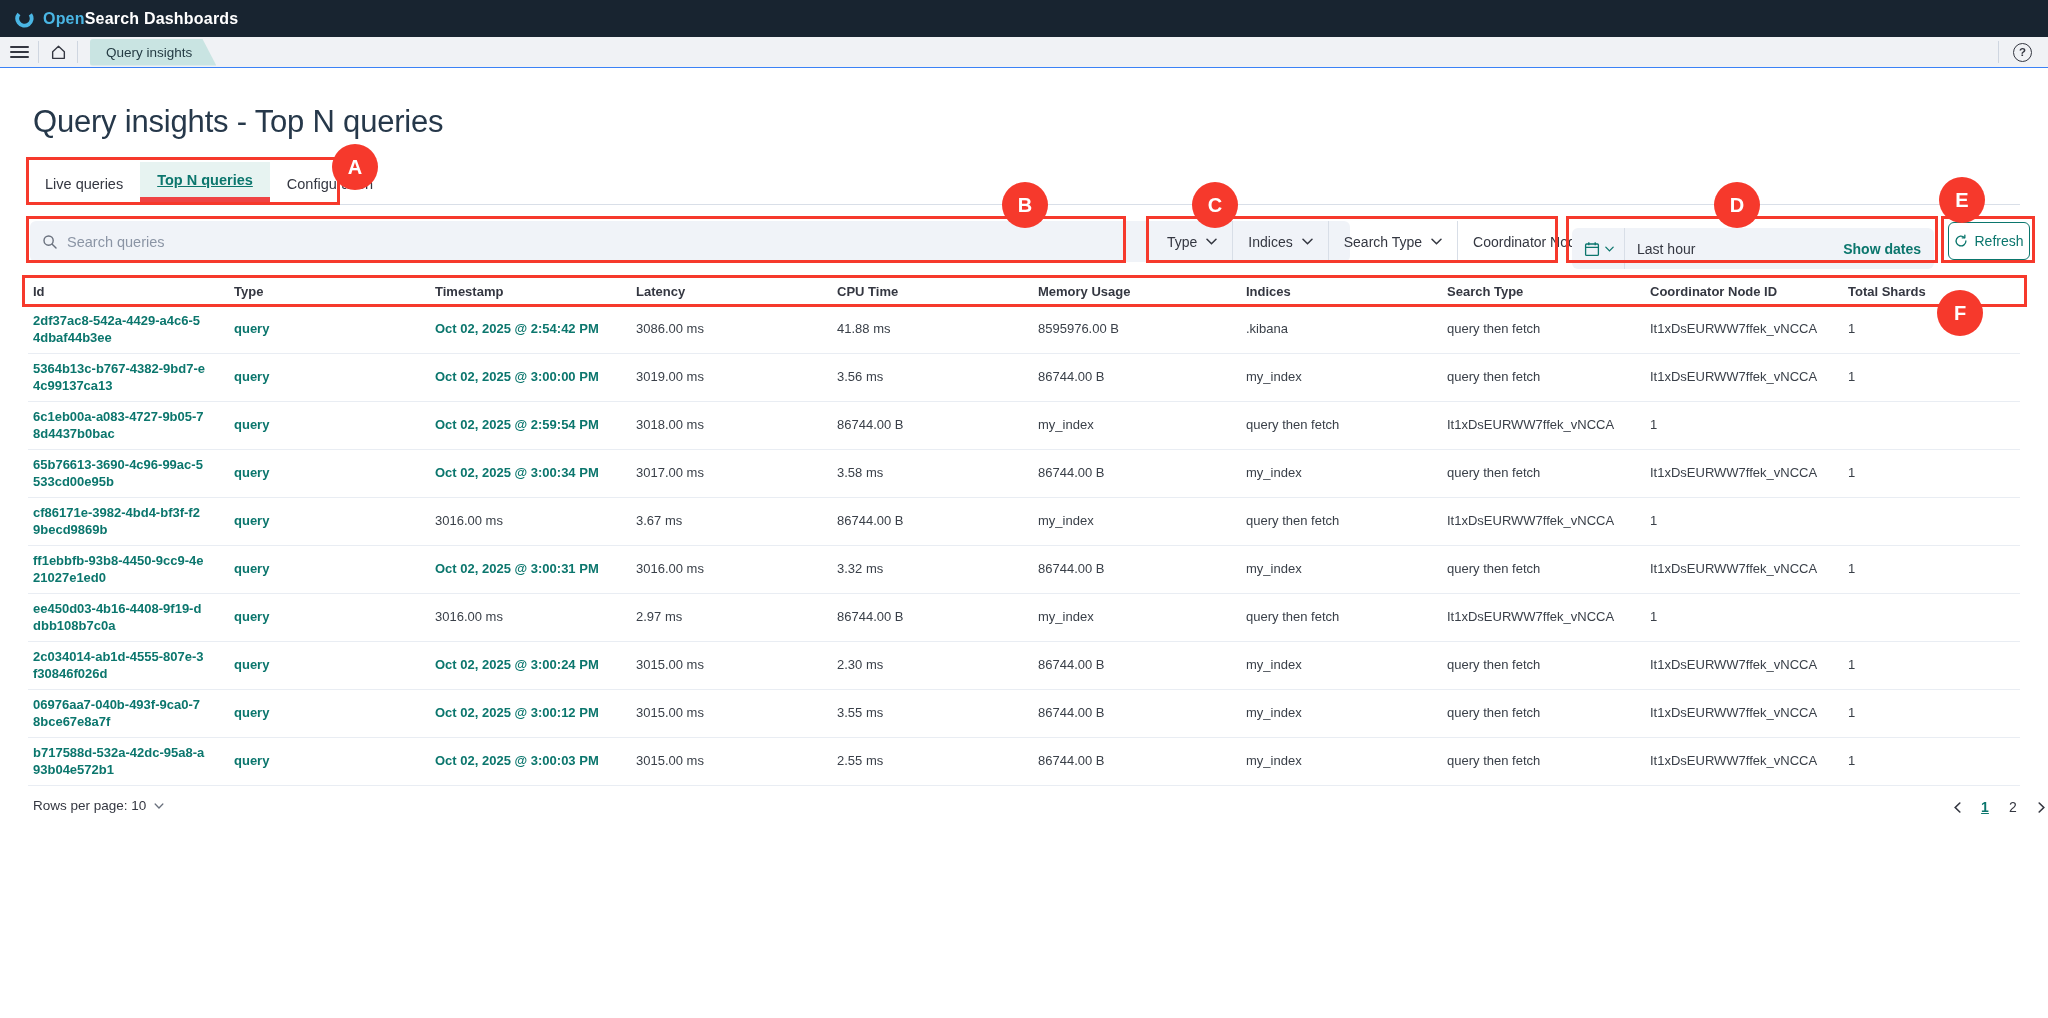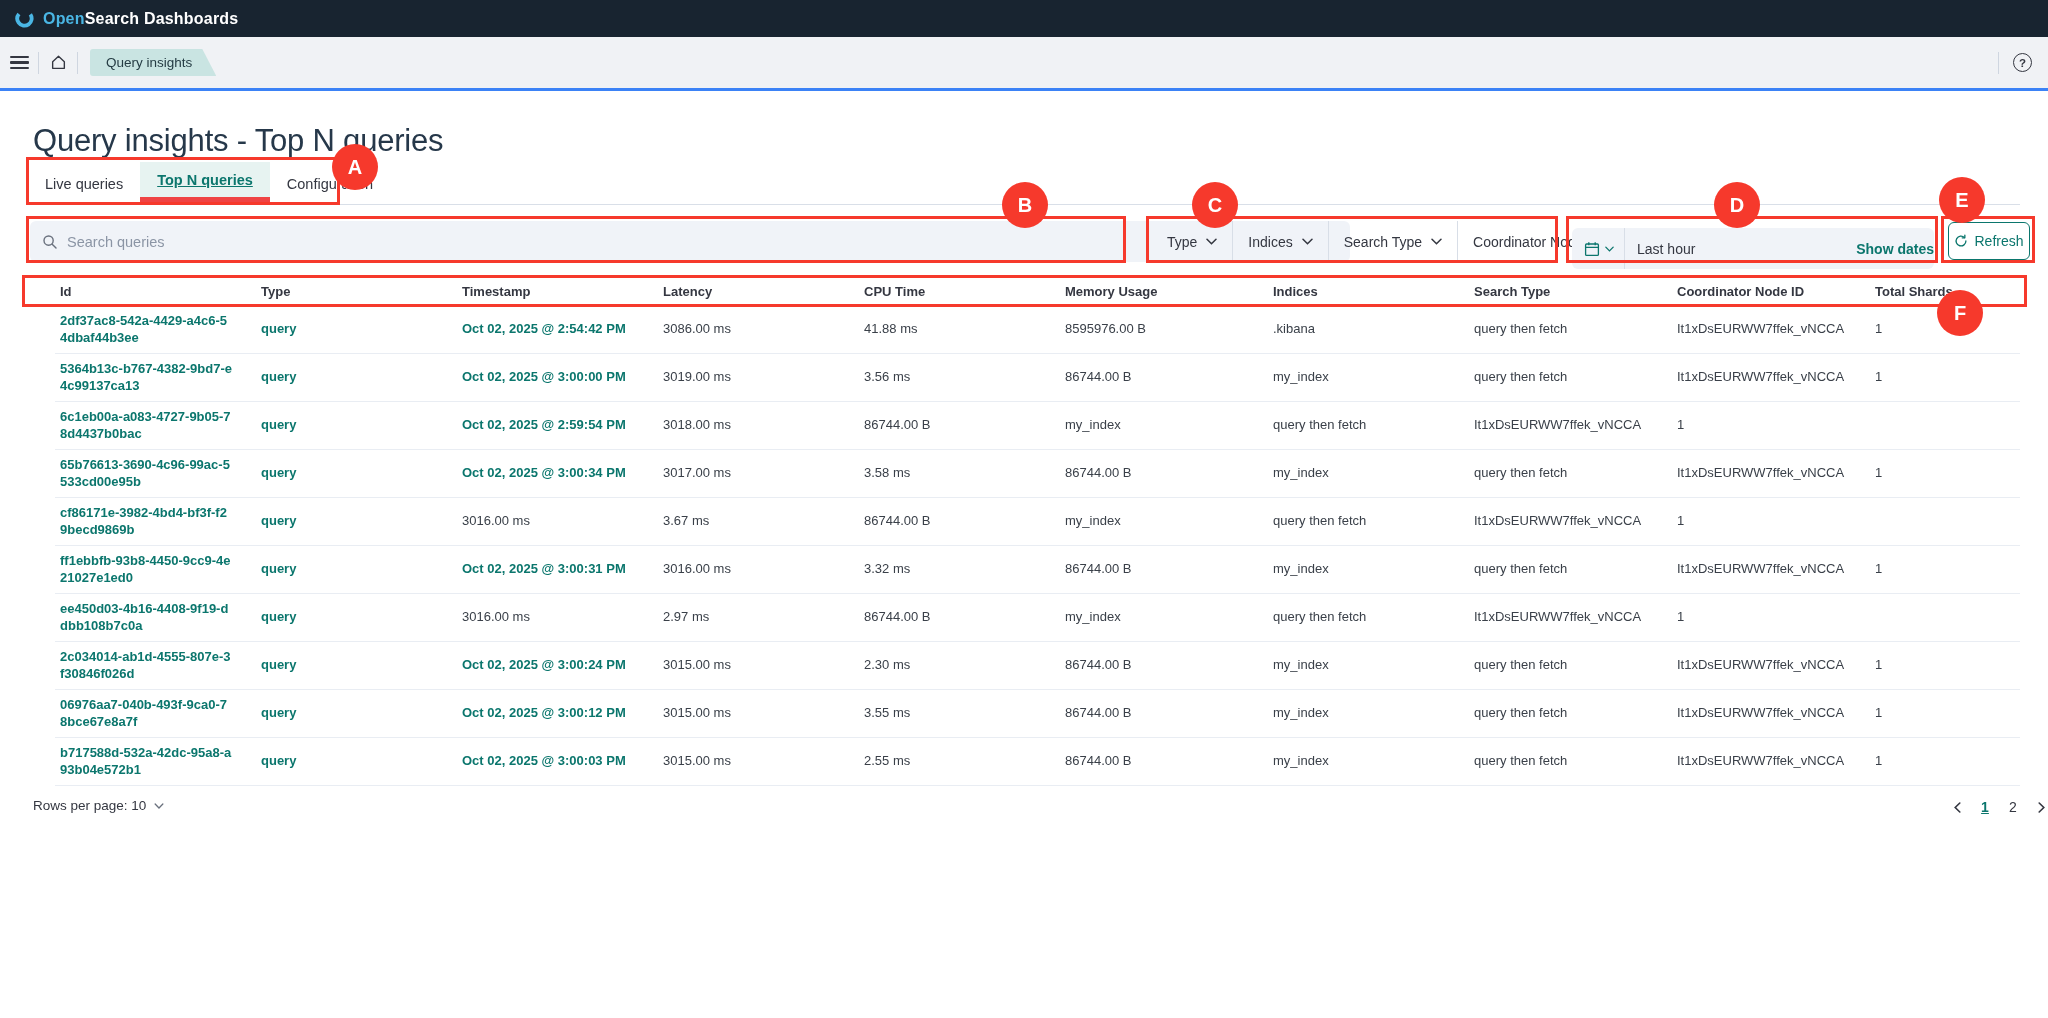--- a/index.html
+++ b/index.html
@@ -9,41 +9,41 @@
 
   
   .topbar { position:absolute; left:0; top:0; width:2048px; height:37px;
             background:#182430; display:flex; align-items:center; padding-left:14px;text-align:center; }
   .logo-mark { width:21px; height:21px; margin-right:8px; }
   .logo-text { font-size:16px; font-weight:700; letter-spacing:.2px; }
   .logo-open { color:#4ab6e4; }
   .logo-rest { color:#ffffff; }
 
   
-  .navbar { position:absolute; left:0; top:37px; width:2048px; height:54px;
-            background:#f0f2f5; border-bottom:3px solid #3b82f6;
+  .navbar { position:absolute; left:0; top:37px; width:2048px; height:31px;
+            background:#f0f2f5; border-bottom:1px solid #3b82f6;
             display:flex; align-items:center; }
   .nav-btn { width:38px; height:39px; display:flex; align-items:center; justify-content:center; cursor:pointer; }
   .vdiv { width:1px; height:22px; background:#cfd6e0; }
   .hamburger { width:19px; height:13px; display:flex; flex-direction:column; justify-content:space-between; }
   .hamburger span { display:block; height:2.4px; background:#343741; border-radius:1px; }
   .breadcrumb-tab { margin-left:12px; height:27px; padding:0 24px 0 16px;
             background:#c9e4e2; color:#253c44; font-size:13.5px;
             display:flex; align-items:center;
             clip-path:polygon(0 0, calc(100% - 14px) 0, 100% 100%, 0 100%);
             border-radius:3px 0 0 3px; }
   .nav-spacer { flex:1; }
   .help-circle { width:19px; height:19px; border:1.4px solid #343741; border-radius:50%;
             font-size:11.5px; font-weight:700; color:#343741;
             display:flex; align-items:center; justify-content:center; }
   .nav-right { display:flex; align-items:center; gap:14px; padding-right:16px; }
 
   
   .page-title { position:absolute; left:33px; top:104px; font-size:31px; font-weight:400;
-            color:#26384a; letter-spacing:-.2px;margin-top:19px; }
+            color:#26384a; letter-spacing:-.2px; }
 
   
   .tabs { position:absolute; left:28px; top:162px; height:43px; display:flex; align-items:stretch; }
   .tab { padding:0 17px; display:flex; align-items:center; font-size:14.5px; color:#343741; cursor:pointer; }
   .tab.active { background:#e7f3f1; color:#0b766d; font-weight:700;
             text-decoration:underline; border-bottom:8px solid #ef4444; }
   .tabs-rule { position:absolute; left:28px; top:204px; width:1992px; height:1px; background:#d9dfe8; }
 
   
   .searchbar { position:absolute; left:30px; top:221px; width:1320px; height:41px;
@@ -59,32 +59,32 @@
             font-size:14px; color:#343741; cursor:pointer; }
   .filter-div { width:1px; height:41px; background:#d8dee7; }
 
   
   .datepicker { position:absolute; left:1572px; top:228px; width:362px; height:41px;
             background:#f0f3f8; border-radius:6px; display:flex; align-items:center; }
   .dp-quick { display:flex; align-items:center; gap:5px; padding:0 10px 0 12px; height:100%;
             border-right:1px solid #d8dee7; cursor:pointer; }
   .dp-value { padding-left:12px; font-size:14px; color:#343741; }
   .dp-spacer { flex:1; }
-  .dp-showdates { font-size:14px; font-weight:600; color:#0b766d; cursor:pointer; }
+  .dp-showdates { padding-right:13px; font-size:14px; font-weight:600; color:#0b766d; cursor:pointer; }
 
   
   .refresh-btn { position:absolute; left:1948px; top:222px; width:82px; height:38px;
             border:1px solid #0b766d; border-radius:6px; background:#fff;
             display:flex; align-items:center; justify-content:center; gap:6px;
             font-size:14px; font-weight:500; color:#0b766d; cursor:pointer; }
 
   
   .table { position:absolute; left:28px; top:277px; width:1992px; }
   .thead, .tr { display:grid;
-            grid-template-columns:201px 201px 201px 201px 201px 208px 201px 203px 198px 1fr;margin-left:27px; }
+            grid-template-columns:201px 201px 201px 201px 201px 208px 201px 203px 198px 1fr; }
   .thead { height:29px; }
   .th { display:flex; align-items:center; padding:0 8px 0 5px;
             font-size:13px; font-weight:700; color:#343741; }
   .tr { height:48px; border-bottom:1px solid #e9edf3; }
   .td { display:flex; align-items:center; padding:0 8px 0 5px;
             font-size:13px; color:#3a4049; line-height:1.3; }
   .td.link { color:#0b766d; font-weight:600; }
   .td.col-id { word-break:break-all; padding-right:22px; }
 
   

